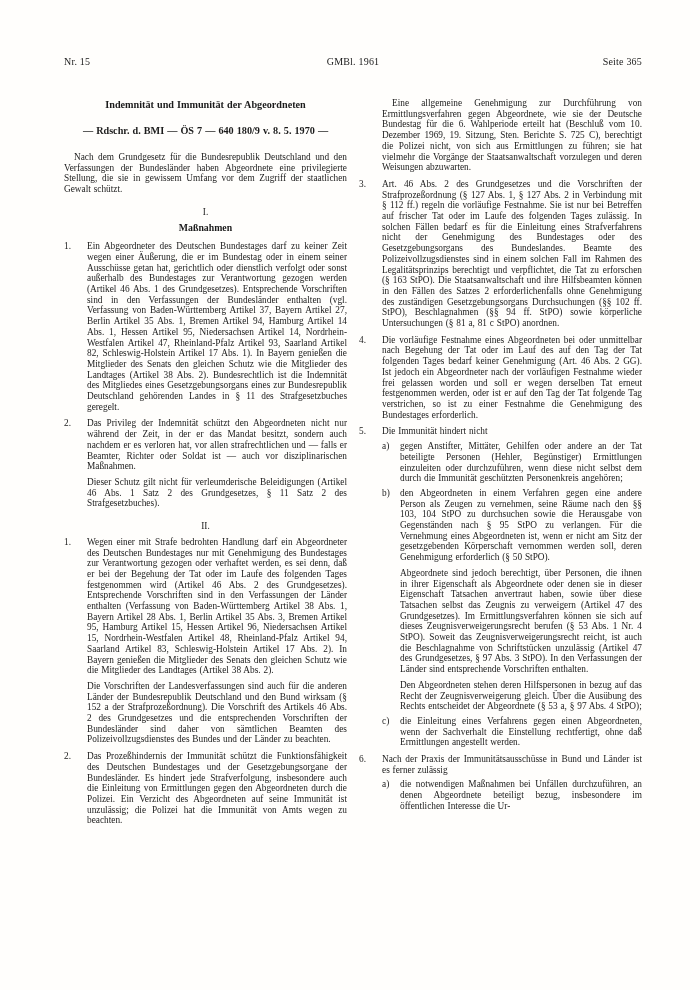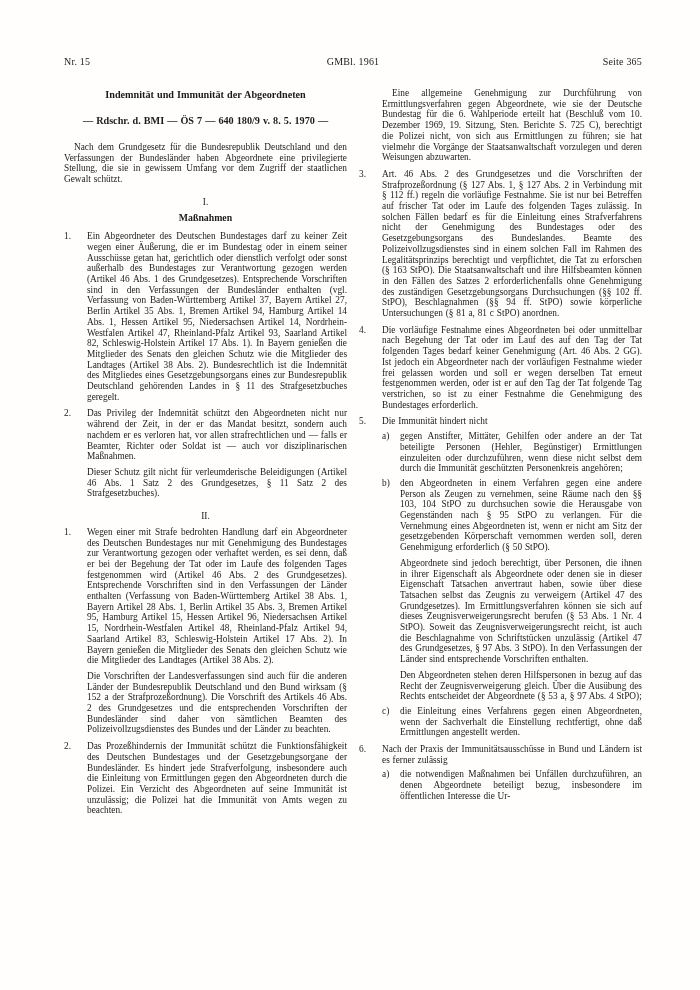--- a/index.html
+++ b/index.html
@@ -18,21 +18,21 @@
     grid-template-columns:1fr auto 1fr;
     font-size:10px;
     line-height:11px;
     letter-spacing:.2px;
   }
   .rh-center{text-align:center;}
   .rh-right{text-align:right;}
   .columns{
     display:flex;
     gap:12px;
-    margin-top:21px;
+    margin-top:31px;
   }
   .col{
     flex:1 1 0;
     min-width:0;
     font-size:9.3px;
     line-height:10.7px;
     text-align:justify;
     hyphens:auto;
     word-spacing:.5px;
   }
@@ -176,21 +176,21 @@
             <div class="sub-body">
               <p>die Einleitung eines Verfahrens gegen einen Abgeordneten, wenn der Sachverhalt die Einstellung rechtfertigt, ohne daß Ermittlungen angestellt werden.</p>
             </div>
           </div>
         </div>
       </div>
 
       <div class="item">
         <span class="item-num">6.</span>
         <div class="item-body">
-          <p class="lead-line">Nach der Praxis der Immunitätsausschüsse in Bund und Ländern ist es ferner zulässig</p>
+          <p class="lead-line">Nach der Praxis der Immunitätsausschüsse in Bund und Länder ist es ferner zulässig</p>
 
           <div class="sub">
             <span class="sub-num">a)</span>
             <div class="sub-body">
               <p>die notwendigen Maßnahmen bei Unfällen durchzuführen, an denen Abgeordnete beteiligt bezug, insbesondere im öffentlichen Interesse die Ur-</p>
             </div>
           </div>
         </div>
       </div>
 

